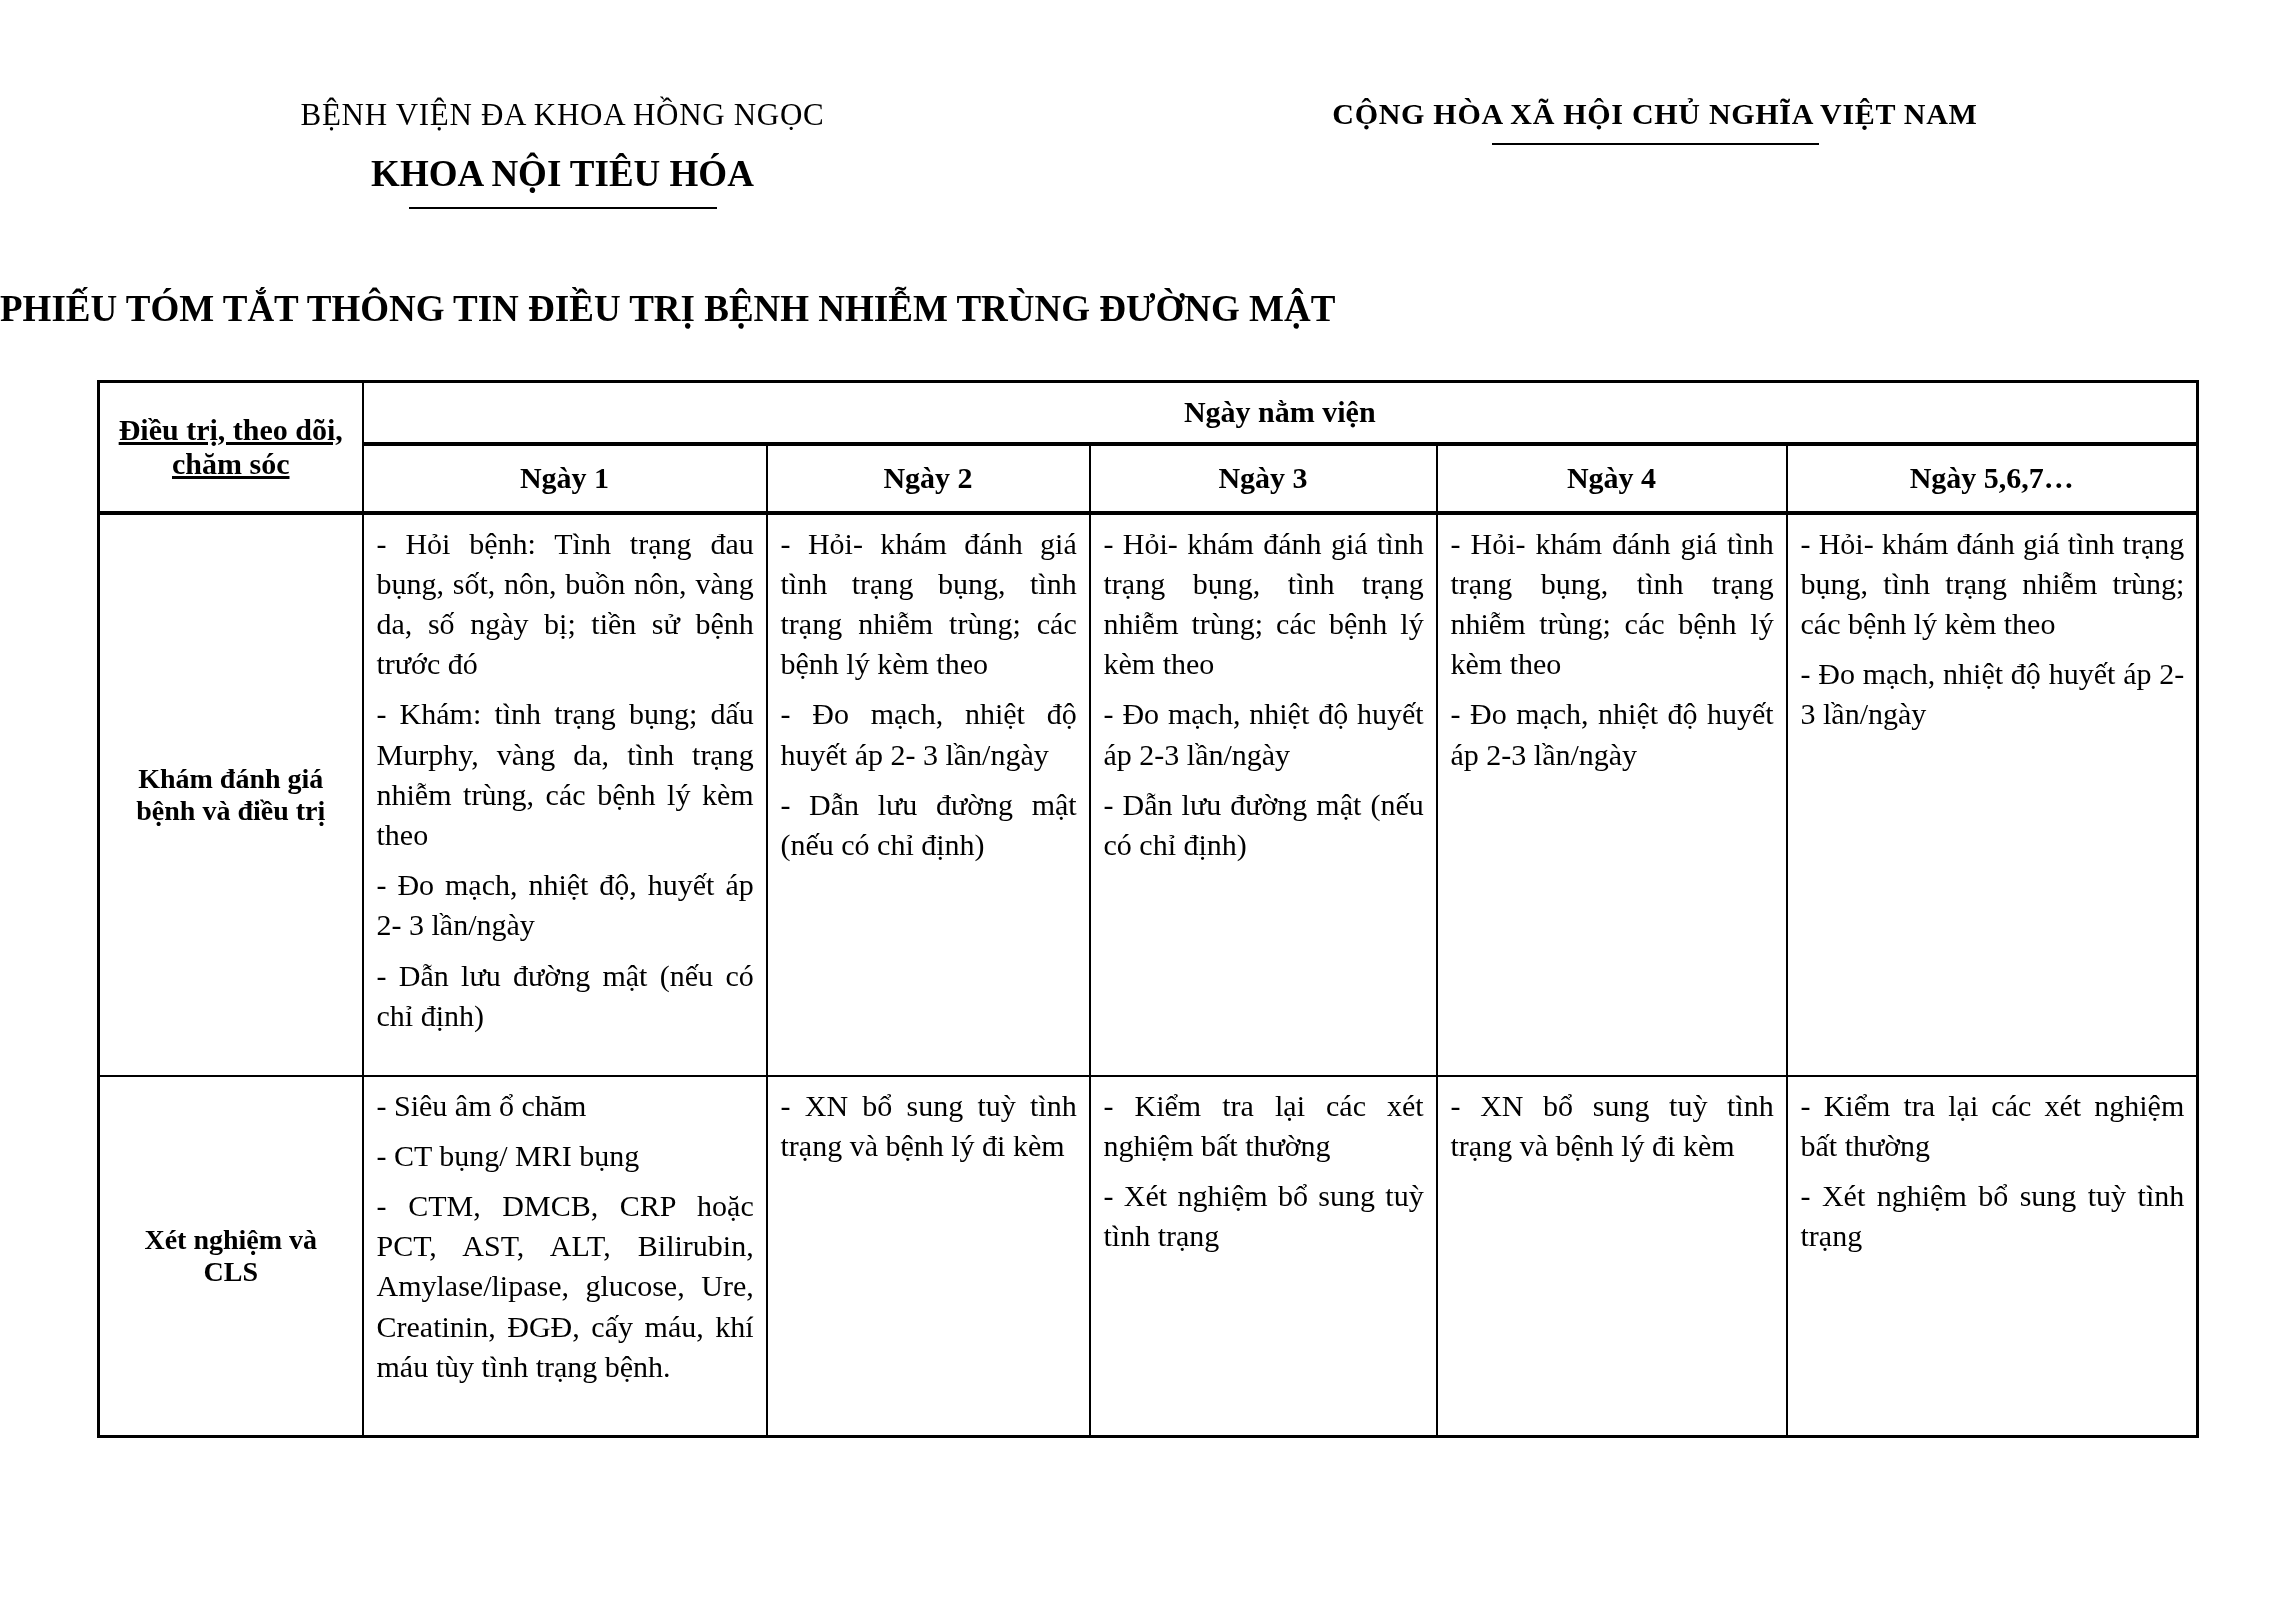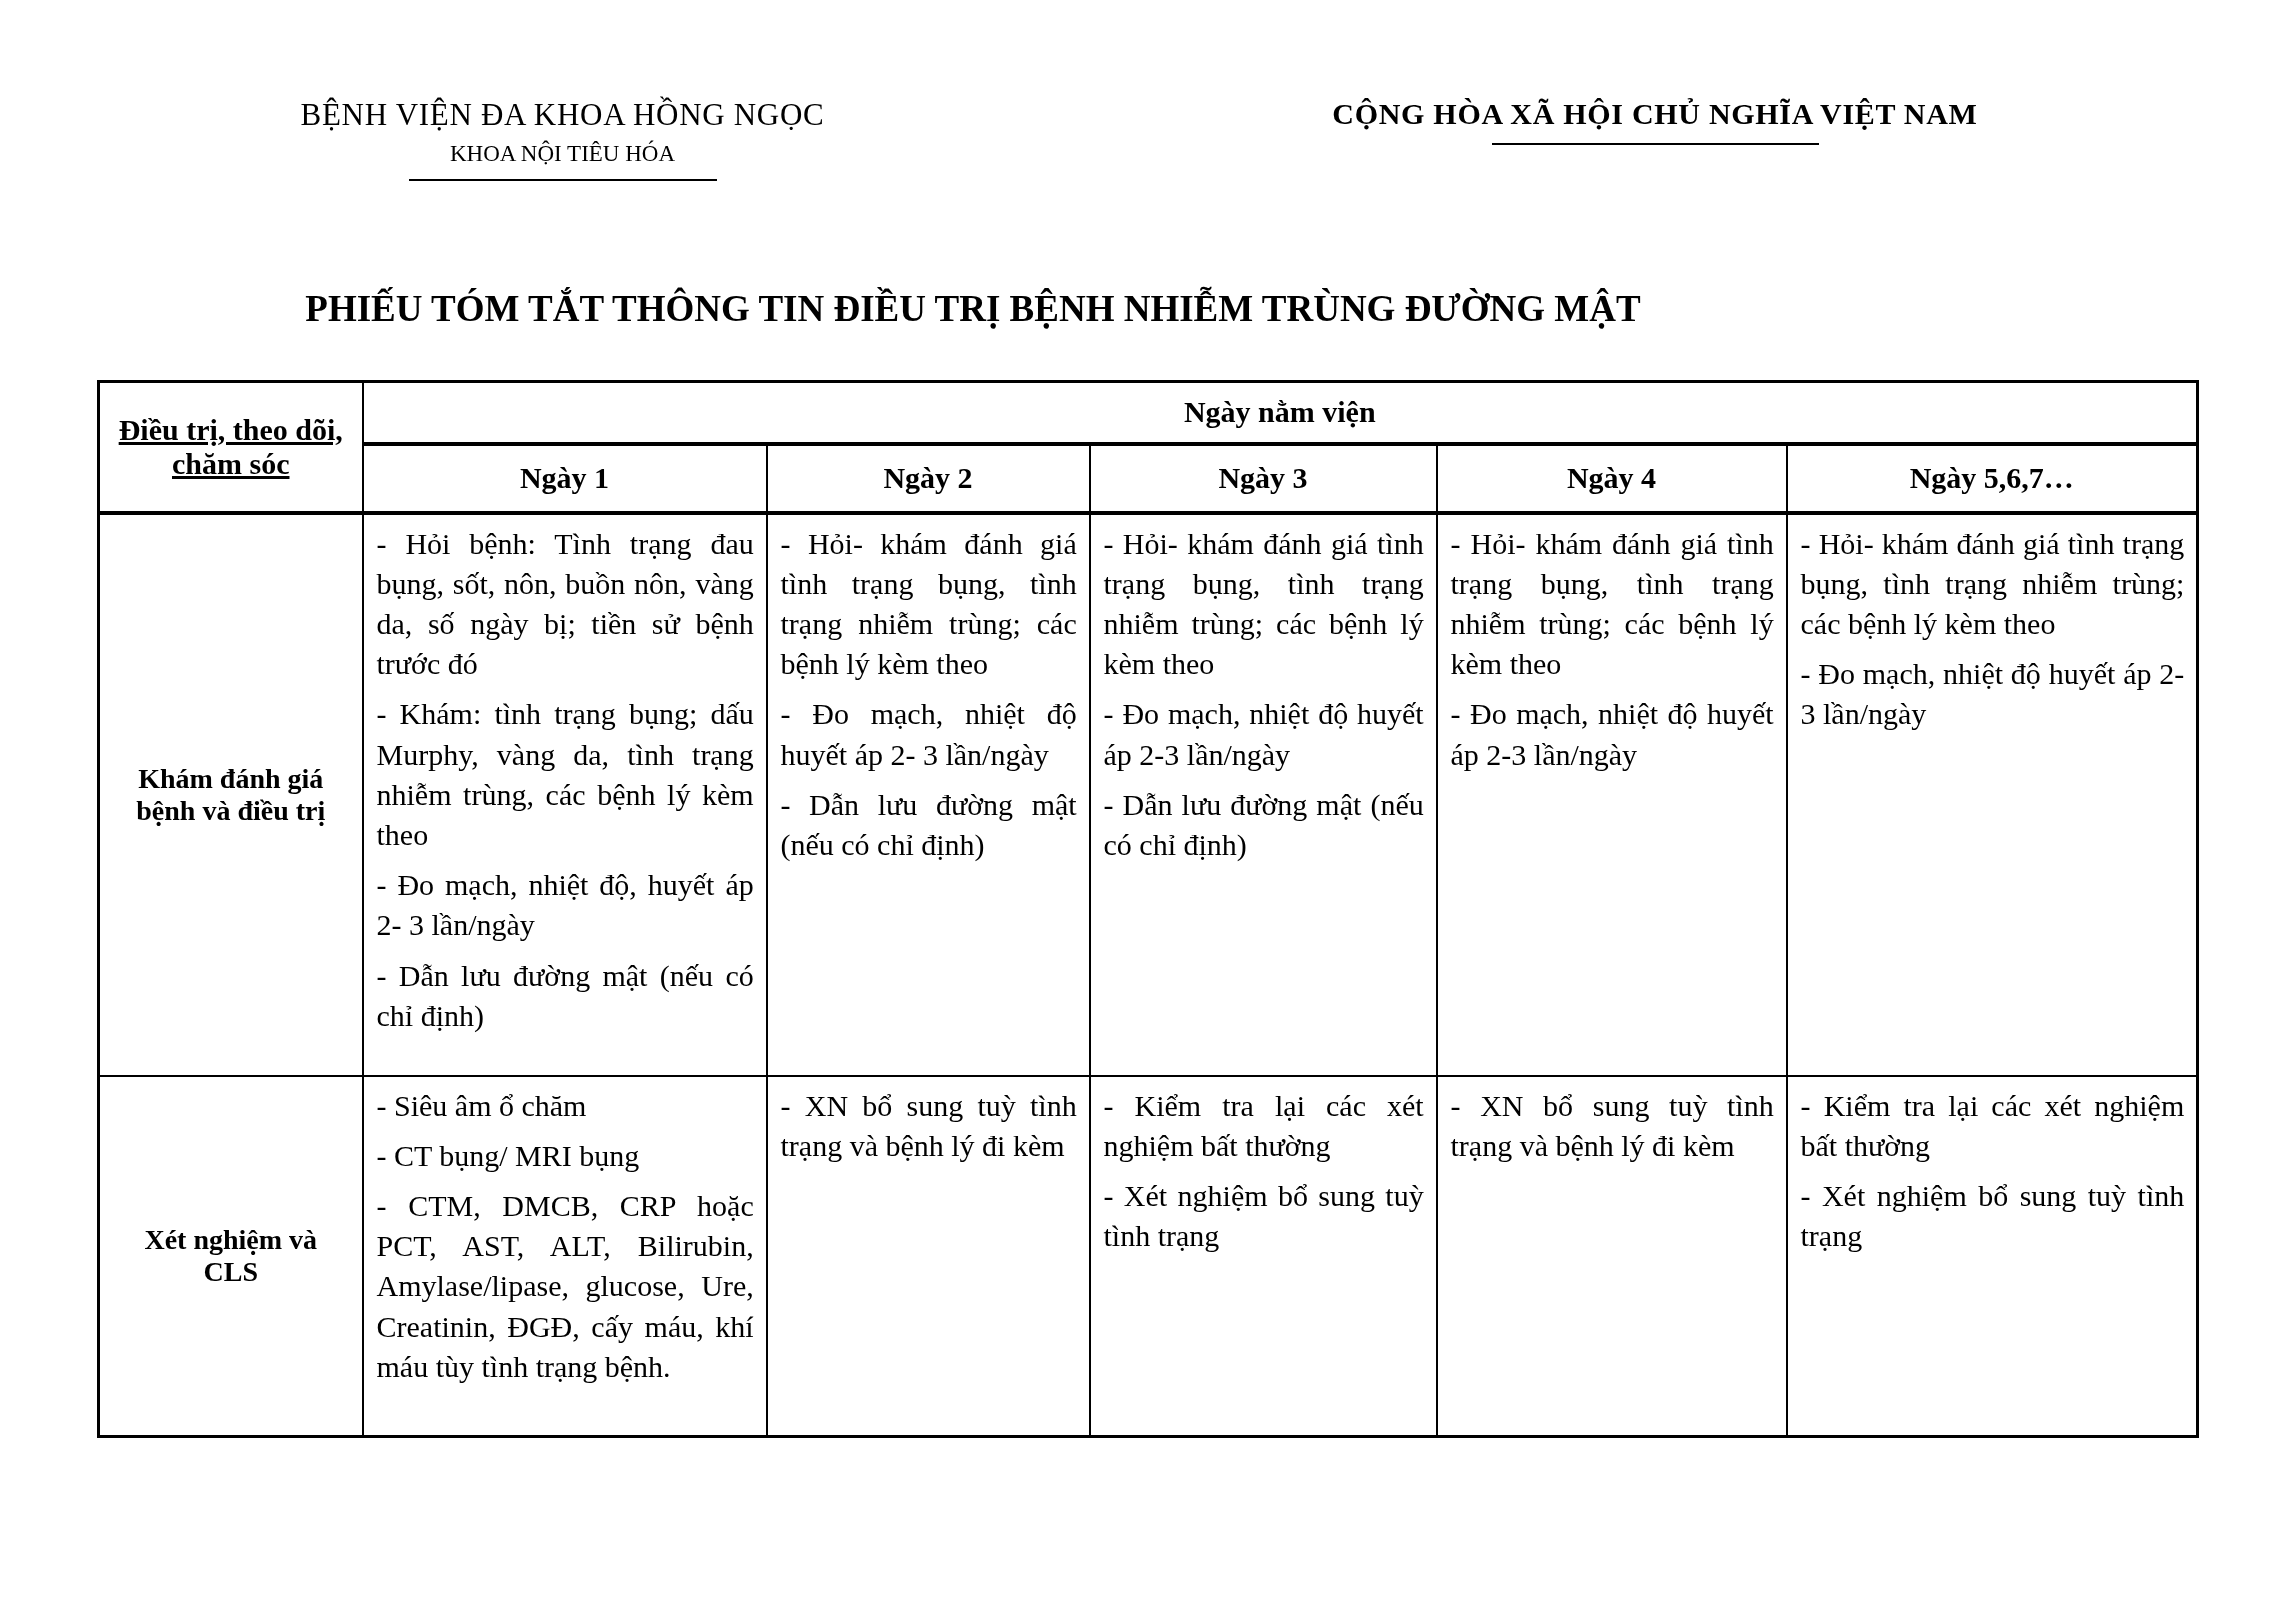--- a/index.html
+++ b/index.html
@@ -11,31 +11,31 @@
     font-family: "Liberation Serif", "DejaVu Serif", serif;
     color: #000;
     overflow: hidden;
   }
 
   
   .letterhead { position: absolute; top: 97px; left: 0; width: 2295px; }
   .lh-left  { position: absolute; left: 196px;  width: 733px; text-align: center; }
   .lh-right { position: absolute; left: 1243px; width: 824px; text-align: center; }
   .lh-line1-left  { font-size: 31px; font-weight: normal; letter-spacing: 0.7px; text-align: center; }
-  .lh-line2-left  { font-size: 23px; font-weight: normal;   margin-top: 8px; }
+  .lh-line2-left  { font-size: 37px; font-weight: bold;   margin-top: 19px; }
   .lh-line1-right { font-size: 30px; font-weight: bold;   letter-spacing: 0.7px; }
   .lh-line2-right { font-size: 31px; font-weight: normal; margin-top: 5.2px; }
   .lh-rule { border: 0; border-top: 2.6px solid #000; margin: 11.8px auto 0 auto; }
   .lh-rule-left  { width: 308px; }
   .lh-rule-right { width: 327px; }
 
   
   .doc-title {
     position: absolute; top: 287px; left: 0; width: 1946px;
-    text-align: center; font-size: 37px; font-weight: bold; letter-spacing: 0px;
+    text-align: left; font-size: 37px; font-weight: bold; letter-spacing: 0px;
   }
 
   
   table.main {
     position: absolute; top: 380px; left: 97px;
     width: 2100px; height: 1055px;
     border-collapse: collapse; table-layout: fixed;
     border: 3.9px solid #000;
   }
   th, td { border: 2px solid #000; }

